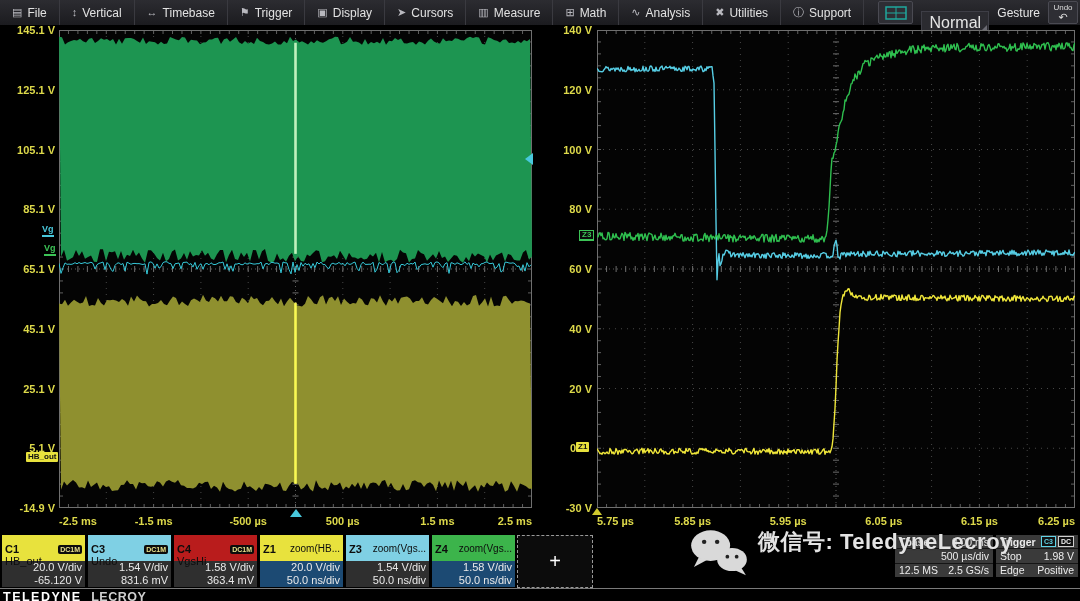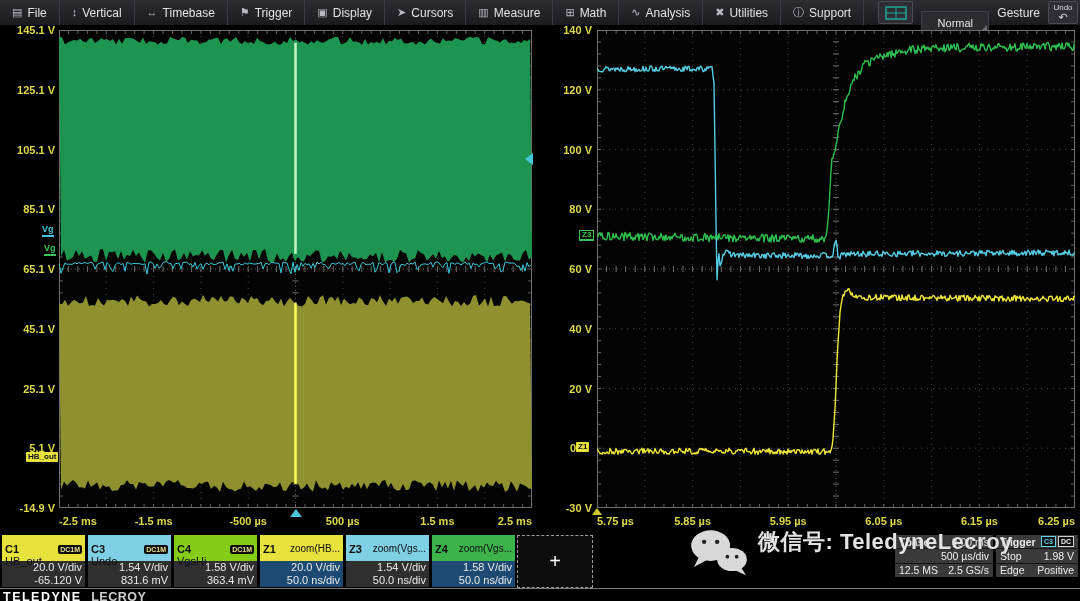--- a/index.html
+++ b/index.html
@@ -14,21 +14,21 @@
   .mitem{display:flex;align-items:center;gap:5px;padding:0 12px;height:100%;cursor:default;
     border-right:1px solid #3a3a40;}
   .mitem:first-child{border-left:none;}
   .micon{color:#b9b9bf;font-size:11px;line-height:1;}
   .mlabel{white-space:nowrap;}
   #menu-right{position:absolute;right:2px;top:0;height:25px;display:flex;align-items:center;gap:8px;}
   #grid-btn{width:33px;height:21px;background:#2e2e34;border:1px solid #4a4a52;border-radius:2px;
     display:flex;align-items:center;justify-content:center;}
   #grid-btn svg{display:block;}
   #mode-btn{position:relative;width:66px;height:21px;background:#2b2b30;border:1px solid #3e3e46;
-    display:flex;align-items:center;justify-content:center;font-size:11px;color:#e6e6e6;margin-top:20px;}
+    display:flex;align-items:center;justify-content:center;font-size:16px;color:#e6e6e6;margin-top:20px;}
   #mode-btn::after{content:"";position:absolute;right:1px;bottom:1px;
     border-left:7px solid transparent;border-bottom:7px solid #6a6a72;}
   #gesture-label{font-size:12px;color:#e6e6e6;}
   #undo-btn{width:30px;height:23px;background:#2e2e34;border:1px solid #4a4a52;border-radius:2px;
     color:#ddd;font-size:8px;text-align:center;line-height:1;padding-top:2px;box-sizing:border-box;}
   #undo-btn .uarr{display:block;font-size:11px;line-height:1;margin-top:0px;}
 
   
   .grid{position:absolute;background:#040404;}
   .ylabels span{position:absolute;right:0;font-size:11px;font-weight:700;color:#ddd94a;white-space:nowrap;}
@@ -824,21 +824,21 @@
           <span class="chbadge">DC1M</span>
         </div>
       <div class="chlabel">Undo</div>
     </div>
     <div class="chbody">
       <div>1.54 V/div</div>
       <div>831.6 mV</div>
     </div>
   </div>
   <div class="chbox" style="left:174px">
-    <div class="chhead" style="background: #84cc16;">
+    <div class="chhead" style="background: #b91c1c;">
       <div class="chrow1">
           <span class="chid">C4</span>
           <span class="chbadge">DC1M</span>
         </div>
       <div class="chlabel">VgsHi</div>
     </div>
     <div class="chbody">
       <div>1.58 V/div</div>
       <div>363.4 mV</div>
     </div>

